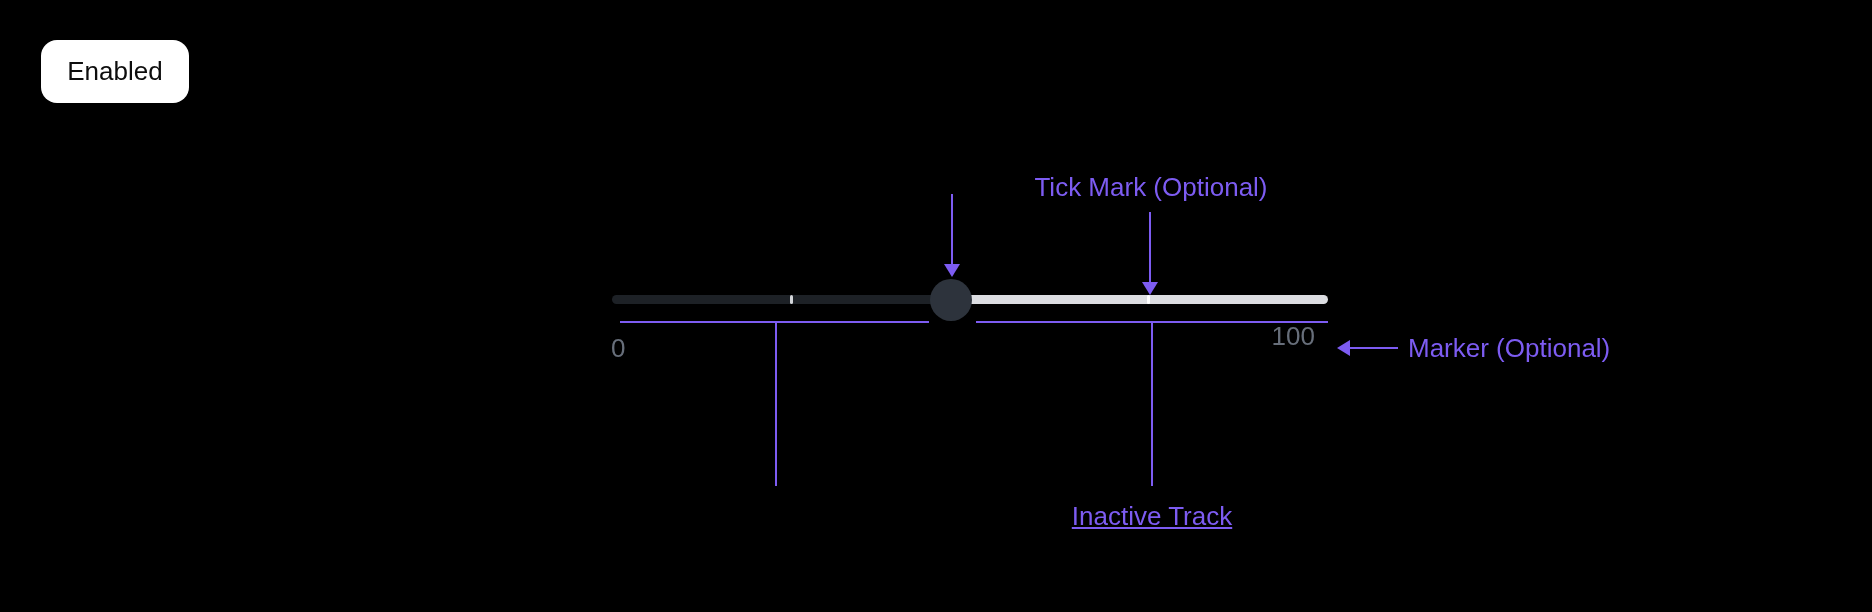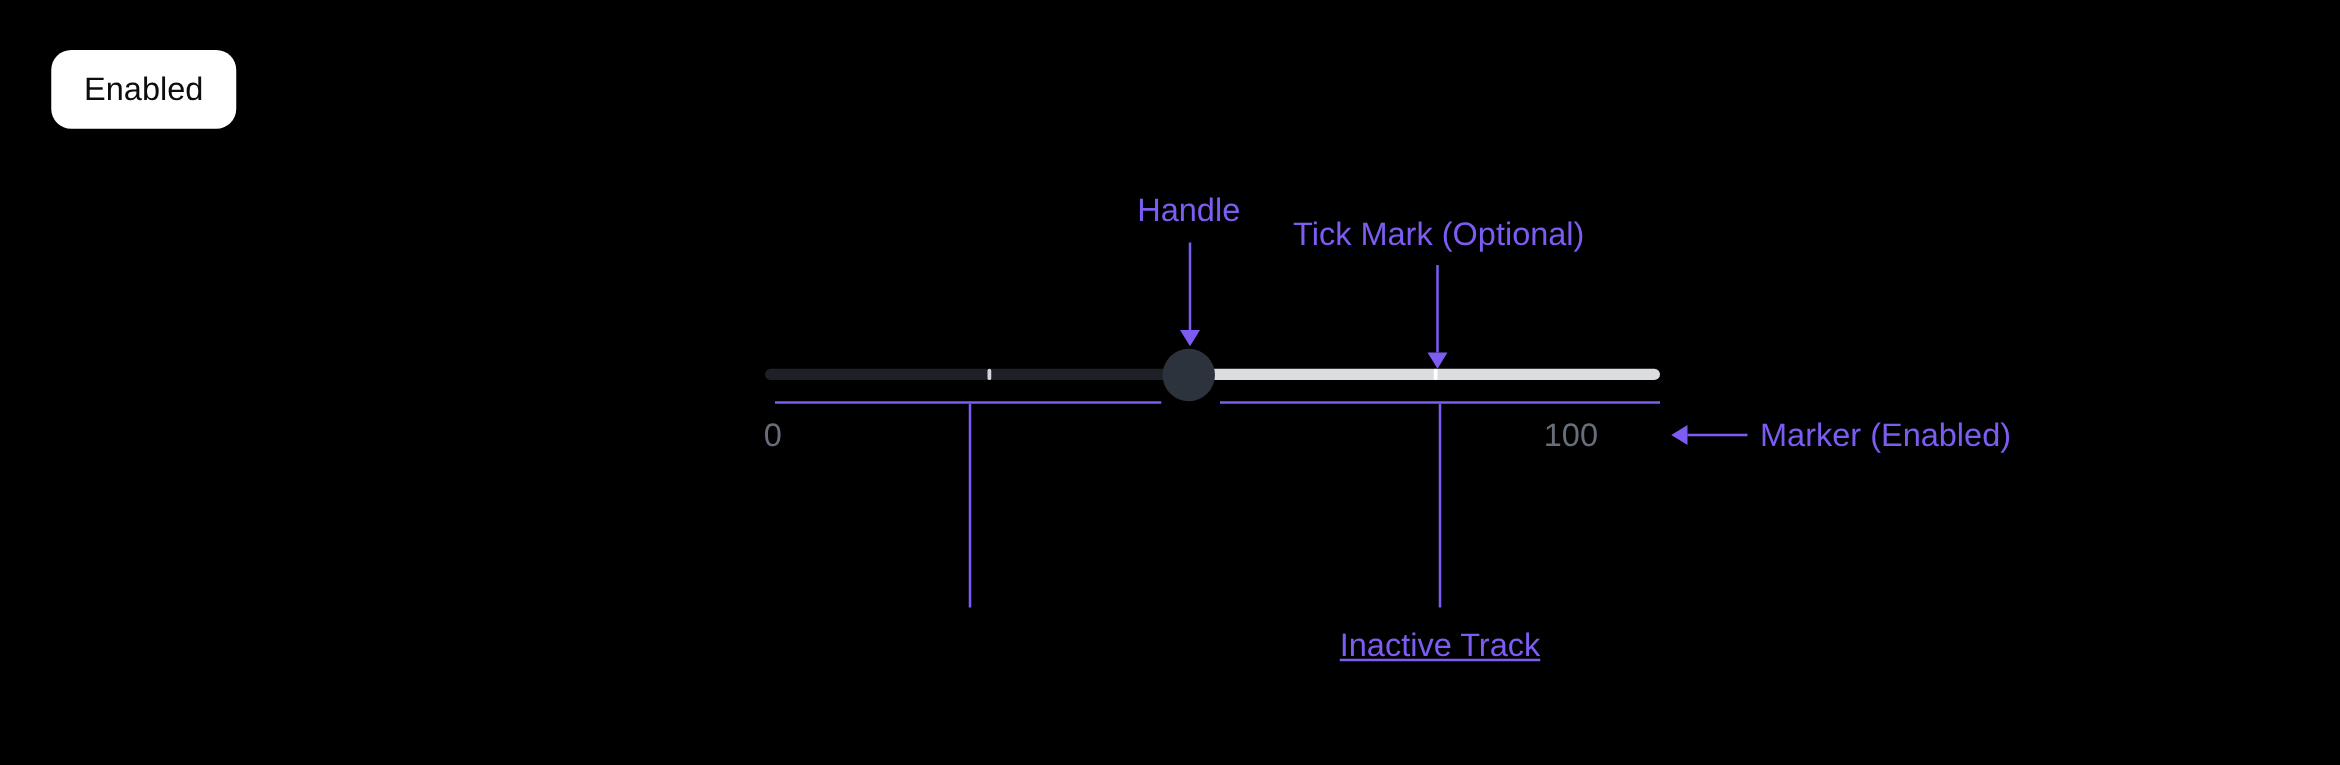--- a/index.html
+++ b/index.html
@@ -46,21 +46,21 @@
   .lbl-active{left:626px;top:502px;width:300px;}
   .lbl-inactive{left:1002px;top:502px;width:300px;text-decoration:underline;}
   .lbl-marker{left:1408px;top:334px;}
 
   
   .value{
     color:var(--value-text,#676e7a);
     font-size:26px;font-weight:500;line-height:28px;
   }
   .value-min{left:611px;top:334px;}
-  .value-max{left:1235px;top:334px;width:80px;text-align:left;}
+  .value-max{left:1235px;top:322px;width:80px;text-align:right;}
 
   
   .vline{width:2px;background:var(--accent,#7d5cf2);}
   .hline{height:2px;background:var(--accent,#7d5cf2);}
   .line-handle-arrow{left:951px;top:194px;height:70px;}
   .line-tickmark-arrow{left:1149px;top:212px;height:70px;}
   .bracket-left{left:620px;top:321px;width:309px;}
   .bracket-right{left:976px;top:321px;width:352px;}
   .line-active-callout{left:775px;top:323px;height:163px;}
   .line-inactive-callout{left:1151px;top:323px;height:163px;}
@@ -92,33 +92,32 @@
     <div class="abs track track-active"></div>
     <div class="abs track track-inactive"></div>
     <div class="abs tick tick-active"></div>
     <div class="abs tick tick-inactive"></div>
     <div class="abs handle"></div>
   </div>
 
   <div class="abs value value-min">0</div>
   <div class="abs value value-max">100</div>
 
-  <div class="abs ann ann-center lbl-handle">Handle</div>
   <div class="abs vline line-handle-arrow"></div>
   <div class="abs arrow-down head-handle"></div>
 
   <div class="abs ann ann-center lbl-tickmark">Tick Mark (Optional)</div>
   <div class="abs vline line-tickmark-arrow"></div>
   <div class="abs arrow-down head-tickmark"></div>
 
   <div class="abs hline bracket-left"></div>
   <div class="abs hline bracket-right"></div>
 
   <div class="abs vline line-active-callout"></div>
 
   <div class="abs vline line-inactive-callout"></div>
   <div class="abs ann ann-center lbl-inactive">Inactive Track</div>
 
   <div class="abs arrow-left head-marker"></div>
   <div class="abs hline line-marker"></div>
-  <div class="abs ann lbl-marker">Marker (Enabled)</div>
+  <div class="abs ann lbl-marker">Marker (Optional)</div>
 
 </div>
 
 </body></html>

